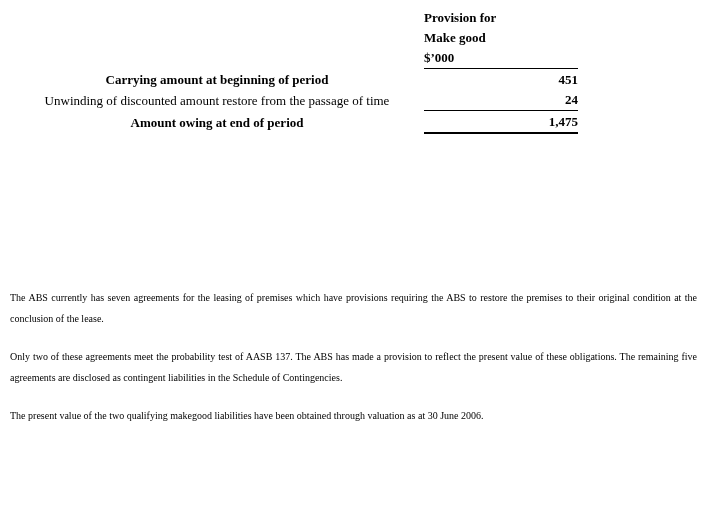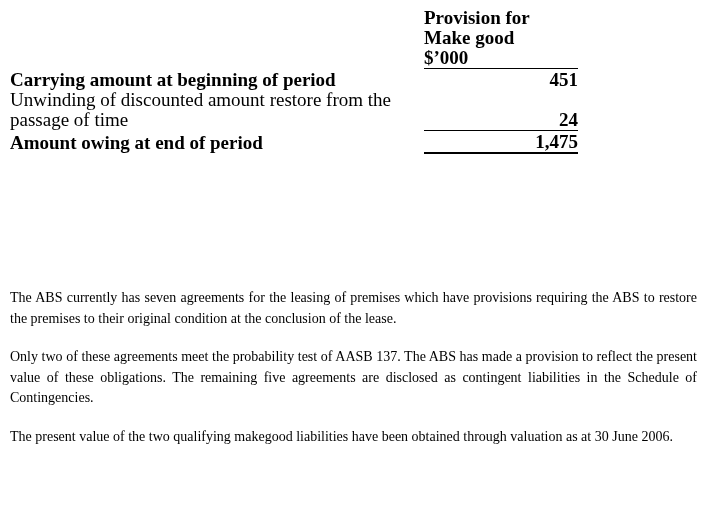--- a/index.html
+++ b/index.html
@@ -38,21 +38,21 @@
     table-layout: fixed;
   }
 
   table.provision-table col.c-label { width: 414px; }
   table.provision-table col.c-value { width: 154px; }
 
   .provision-table td,
   .provision-table th {
     padding: 0;
     vertical-align: bottom;
-    font-size: 19px;
+    font-size: 13px;
     line-height: 20px;
   }
 
   .hdr-cell {
     text-align: left;
     font-weight: bold;
     font-size: 15.5px;
     line-height: 21px;
     padding-left: 6px;
     white-space: pre-line;
@@ -66,21 +66,21 @@
   }
 
   .rule-top .rule-cell {
     border-top: 1px solid #000000;
     height: 1px;
     font-size: 0;
     line-height: 0;
   }
 
   .row-label {
-    text-align: left;
+    text-align: center;
     padding-top: 6px;
     padding-bottom: 5px;
   }
   .row-label.bold { font-weight: bold; }
 
   .row-value {
     text-align: right;
     font-weight: bold;
     padding-top: 6px;
     padding-bottom: 5px;
@@ -109,21 +109,21 @@
   
   .body-block {
     position: absolute;
     left: 10px;
     top: 288px;
     width: 687px;
   }
 
   .body-block p {
     margin: 0 0 18px 0;
-    font-size: 14px;
+    font-size: 10px;
     line-height: 20.5px;
     text-align: justify;
     text-justify: inter-word;
   }
   .body-block p:last-child { margin-bottom: 12px; }
 </style>
 </head>
 <body>
 
 <div class="page">

